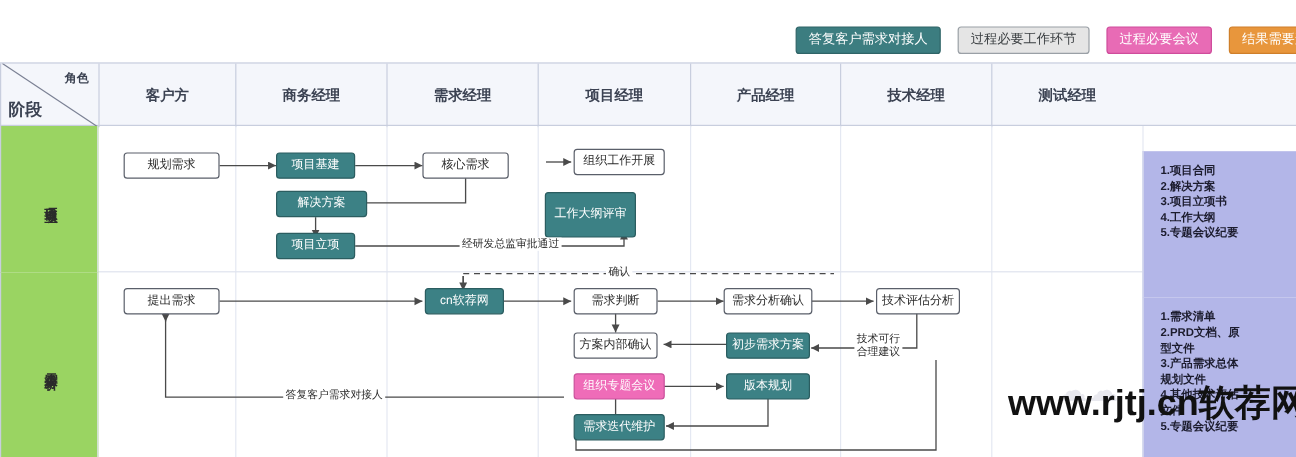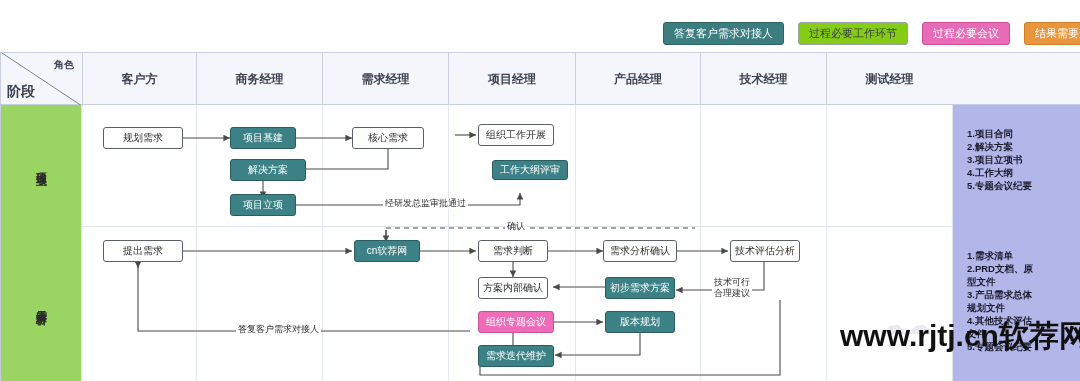--- a/index.html
+++ b/index.html
@@ -13,21 +13,21 @@
   #root { position: relative; width: 1080px; height: 381px; }
 
   
   .legend { position: absolute; top: 22px; left: 663px; display: flex; gap: 14px; }
   .lg {
     height: 23px; line-height: 21px; padding: 0 10px;
     border-radius: 3px; font-size: 11px; white-space: nowrap;
     display: flex; align-items: center; justify-content: center;
   }
   .lg-teal   { background: #3c7d80; border: 1px solid #2f6467; color: #ffffff; }
-  .lg-white  { background: #84cc16; border: 1px solid #9aa0a6; color: #3c4043; }
+  .lg-white  { background: #e5e5e5; border: 1px solid #9aa0a6; color: #3c4043; }
   .lg-pink   { background: #e86bb5; border: 1px solid #cf4c9c; color: #ffffff; }
   .lg-orange { background: #e8963c; border: 1px solid #cf7f2a; color: #ffffff; }
 
   
   .grid { position: absolute; left: 0; top: 52px; width: 1080px; height: 329px; font-weight: bold; }
   .hdr { position: absolute; left: 0; top: 0; width: 1080px; height: 53px;
          background: #f4f6fb; border-top: 1px solid #c8cede; border-bottom: 1px solid #c8cede; }
   .hcell {
     position: absolute; top: 0; height: 53px;
     border-left: 1px solid #c8cede;
@@ -45,22 +45,22 @@
     background: #9ad462; border-left: 1px solid #c8cede; border-right: 1px solid #dfe3ee;
     display: flex; align-items: center; justify-content: center;
   }
   .stagetxt {
     font-size: 11px; color: #2b2b2b; line-height: 15px;
     writing-mode: vertical-rl; text-orientation: upright; letter-spacing: 1px;
   }
   .outcell {
     position: absolute; width: 128px; background: #b3b6e8;
     border-left: 1px solid #dfe3ee;
-    padding: 22px 0 0 14px;
-    font-size: 9.5px; color: #1c1c2e; line-height: 13px; white-space: pre-line;
+    padding: 10px 0 0 14px;
+    font-size: 9.5px; color: #1c1c2e; line-height: 13px; white-space: pre-line; margin-top: 21px;
   }
   .vline { position: absolute; width: 0; border-left: 1px solid #e4e8f2; }
 
   
   .node {
     position: absolute; display: flex; align-items: center; justify-content: center;
     font-size: 10px; text-align: center; line-height: 12px; border-radius: 3px;
   }
   .n-white { background: #ffffff; border: 1px solid #5a5f6a; color: #2b2b2b; }
   .n-teal  { background: #3c8185; border: 1px solid #2b5d60; color: #ffffff; }
@@ -175,21 +175,21 @@
       <path d="M386,228 L695,228"></path>
     </g>
   </svg>
 
   <div class="node n-white" style="left:103px;top:127px;width:80px;height:22px">规划需求</div>
   <div class="node n-teal" style="left:230px;top:127px;width:66px;height:22px">项目基建</div>
   <div class="node n-white" style="left:352px;top:127px;width:72px;height:22px">核心需求</div>
   <div class="node n-teal" style="left:230px;top:159px;width:76px;height:22px">解决方案</div>
   <div class="node n-teal" style="left:230px;top:194px;width:66px;height:22px">项目立项</div>
   <div class="node n-white" style="left:478px;top:124px;width:76px;height:22px">组织工作开展</div>
-  <div class="node n-teal" style="left:492px;top:160px;width:76px;height:20px">工作大纲评审</div>
+  <div class="node n-teal" style="left:454px;top:160px;width:76px;height:38px">工作大纲评审</div>
 
   <div class="node n-white" style="left:103px;top:240px;width:80px;height:22px">提出需求</div>
   <div class="node n-teal" style="left:354px;top:240px;width:66px;height:22px">cn软荐网</div>
   <div class="node n-white" style="left:478px;top:240px;width:70px;height:22px">需求判断</div>
   <div class="node n-white" style="left:603px;top:240px;width:74px;height:22px">需求分析确认</div>
   <div class="node n-white" style="left:730px;top:240px;width:70px;height:22px">技术评估分析</div>
   <div class="node n-white" style="left:478px;top:277px;width:70px;height:22px">方案内部确认</div>
   <div class="node n-teal" style="left:605px;top:277px;width:70px;height:22px">初步需求方案</div>
   <div class="node n-pink" style="left:478px;top:311px;width:76px;height:22px">组织专题会议</div>
   <div class="node n-teal" style="left:605px;top:311px;width:70px;height:22px">版本规划</div>

